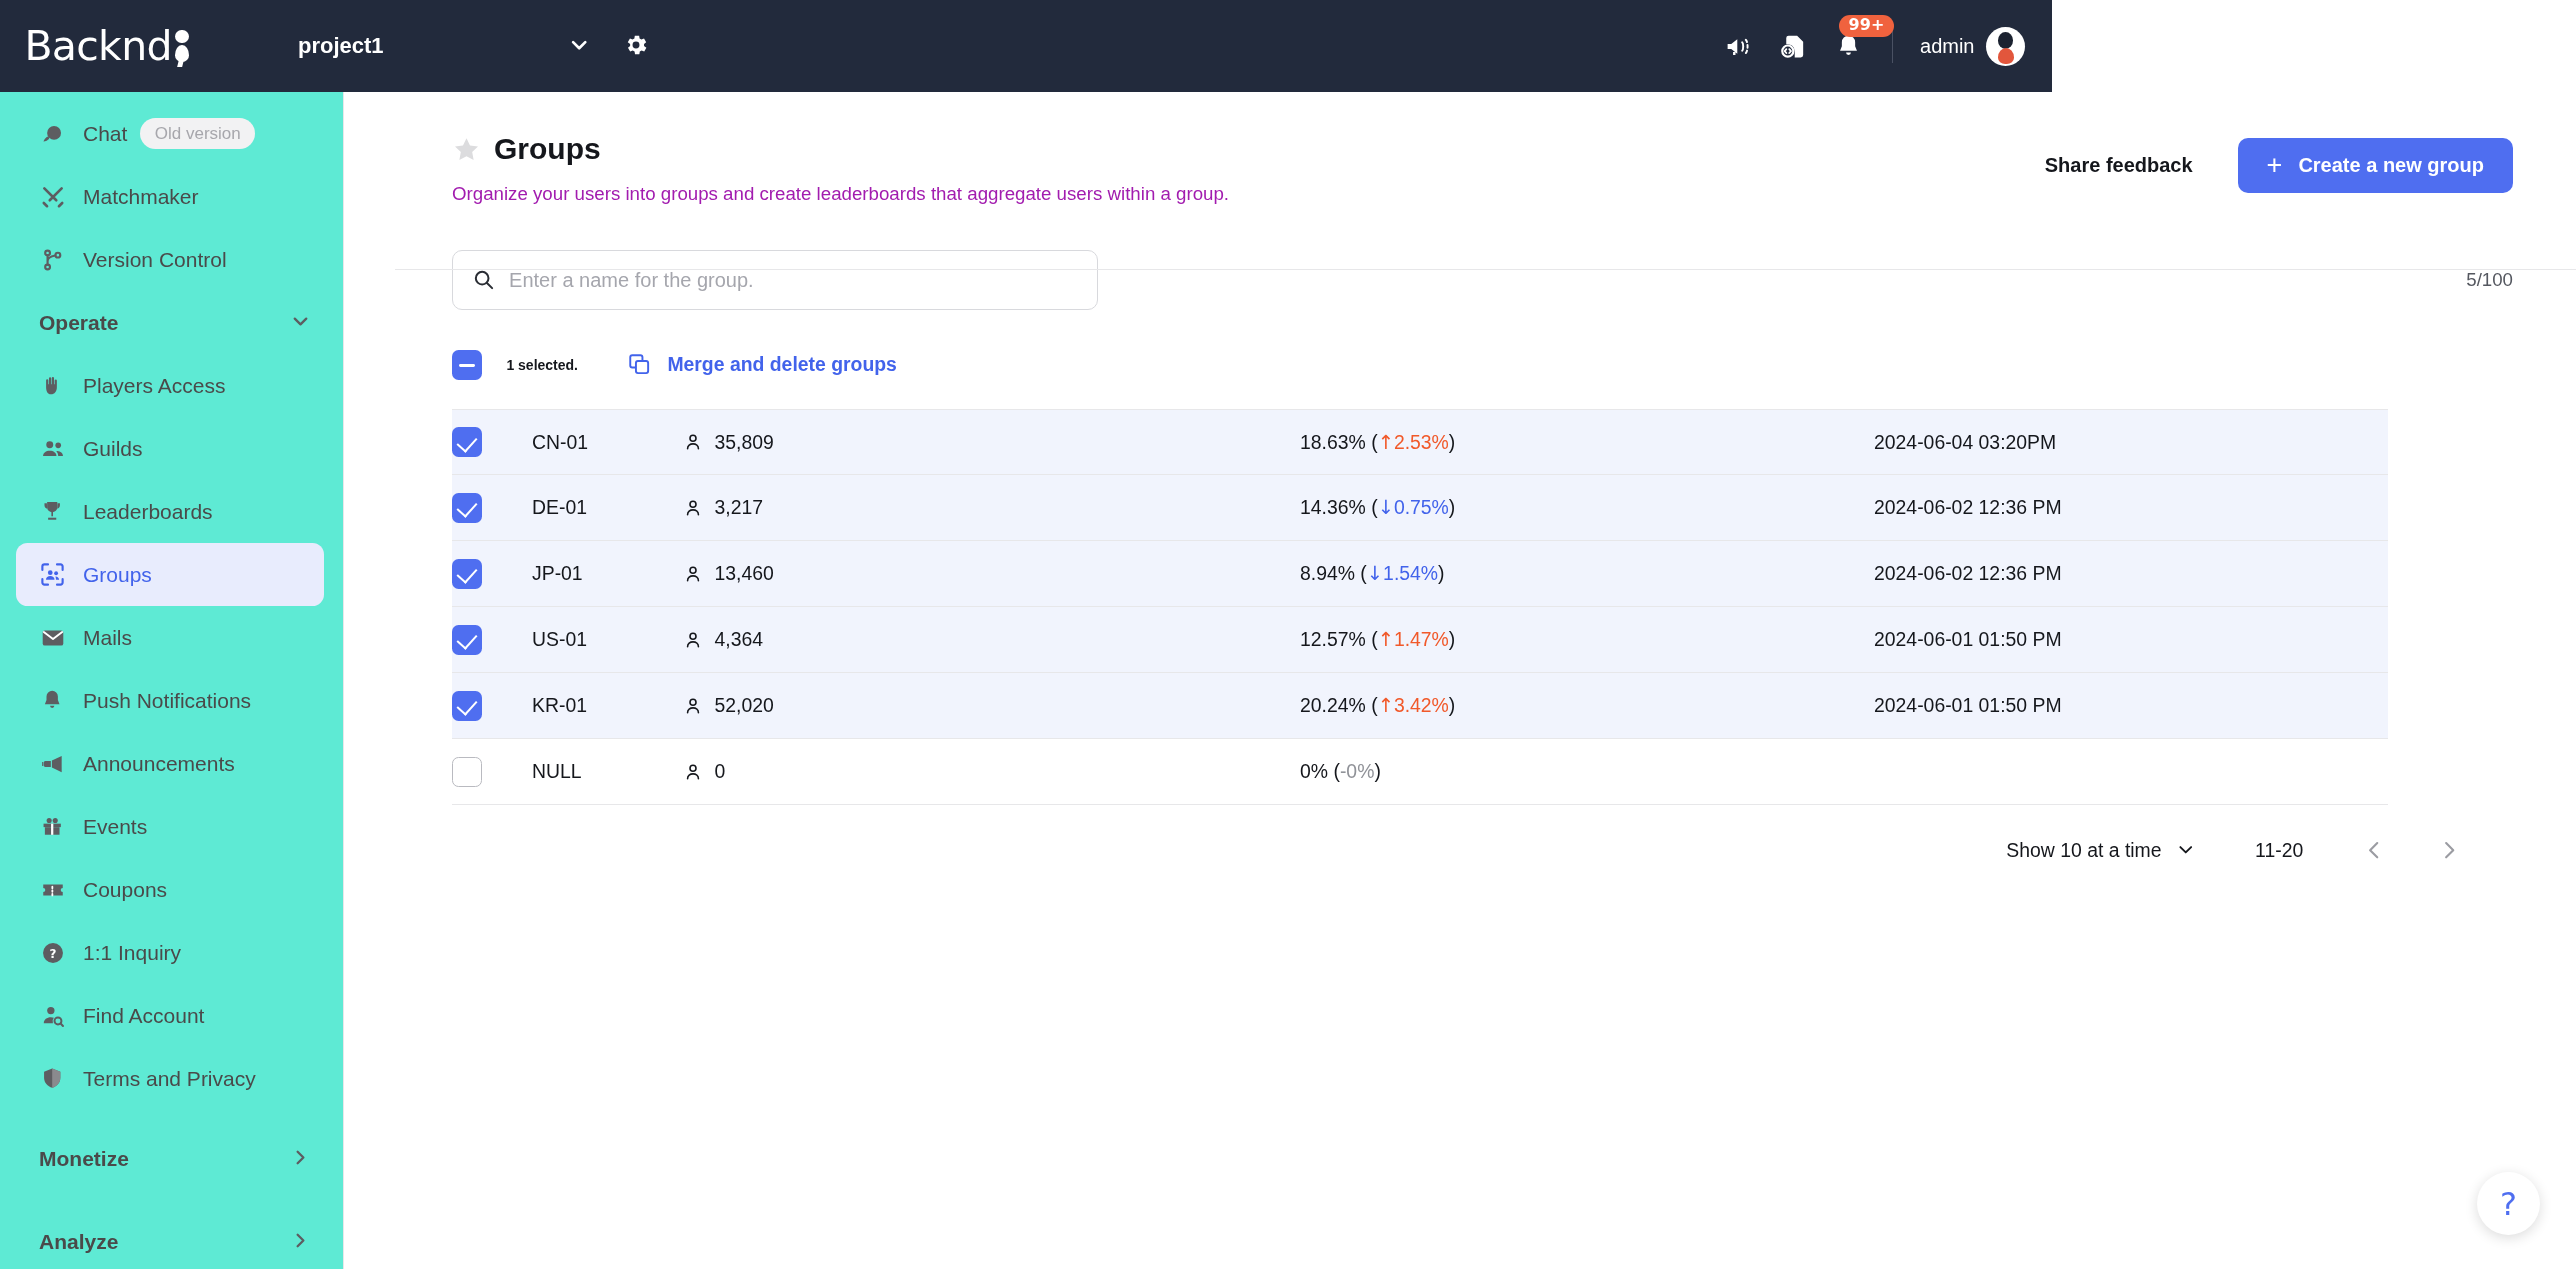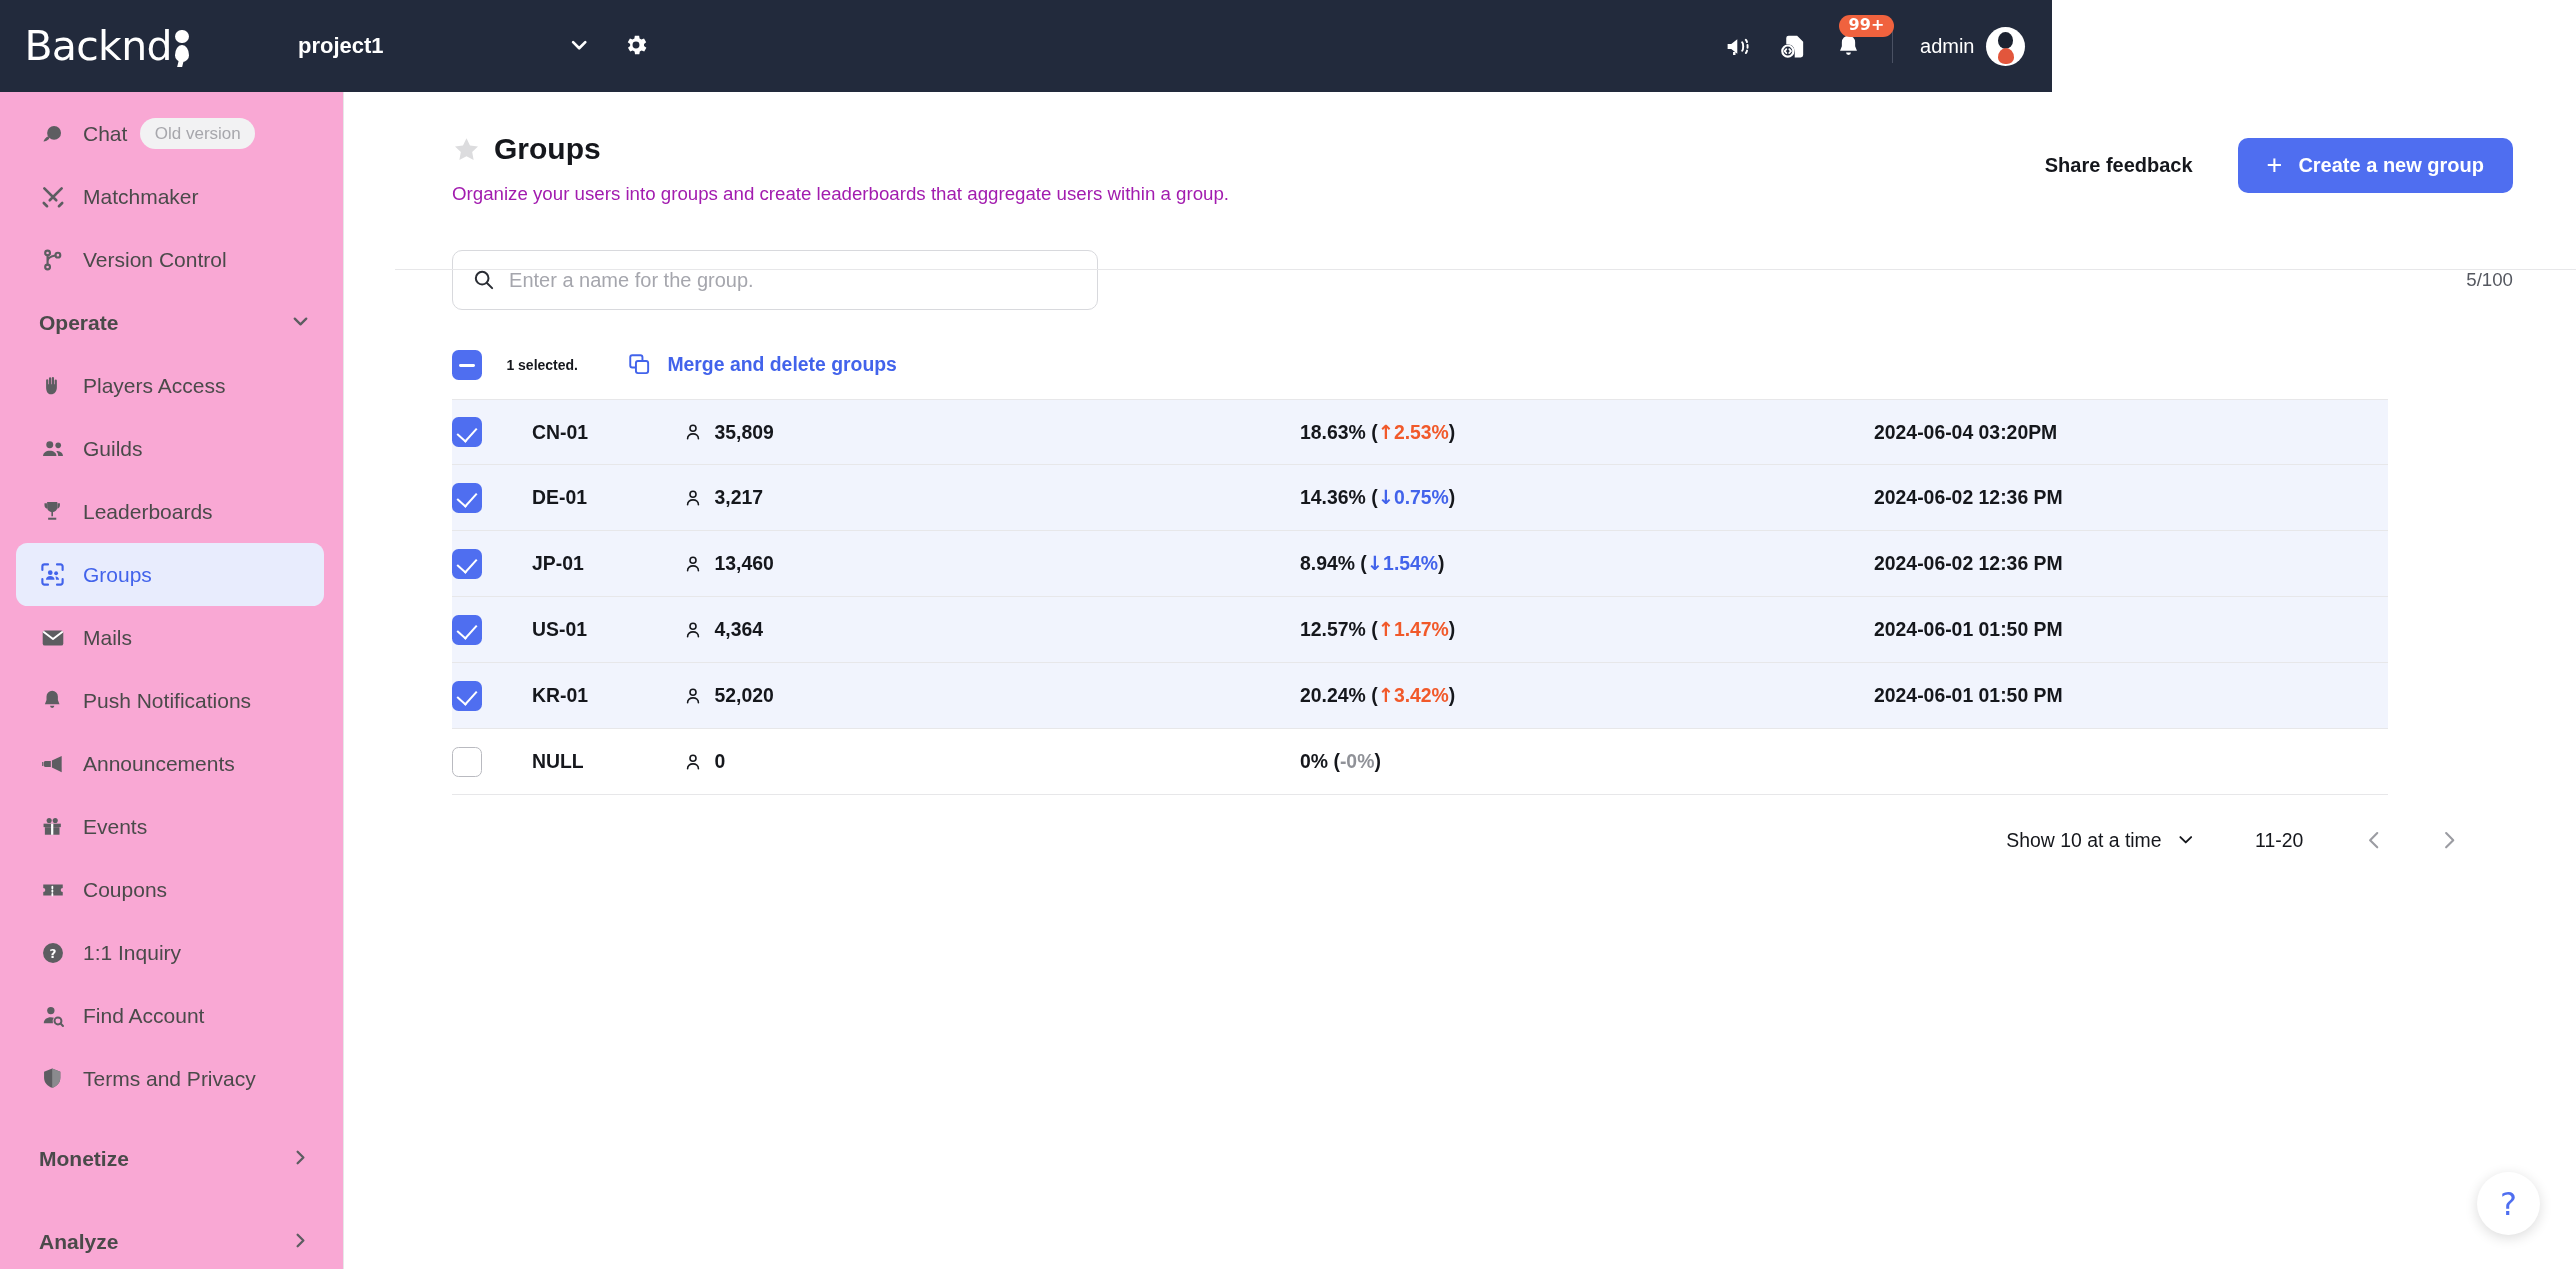--- a/index.html
+++ b/index.html
@@ -50,21 +50,21 @@
     margin-left: 11.5px; position: relative; cursor: pointer; overflow: hidden;
   }
   .avatar-head { position:absolute; left:12.2px; top:5.7px; width:15px; height:16.5px;
     border-radius:50%; background:#1b2230; }
   .avatar-body { position:absolute; left:11.5px; top:21.5px; width:16.5px; height:16px;
     background:#e2563c; border-radius: 50% 50% 45% 45% / 60% 60% 40% 40%; }
 
   
   .sidebar {
     position: absolute; left: 0; top: 92px; width: 344px; height: 1177px;
-    background: #f9a8d4; border-right: 1.4px solid #e7e7e9; overflow: hidden;
+    background: #5eead4; border-right: 1.4px solid #e7e7e9; overflow: hidden;
   }
   .nav-item {
     display: flex; align-items: center; height: 63px;
     margin: 0 18.7px 0 16px; padding-left: 67px; border-radius: 11.5px;
     cursor: pointer; position: relative;
   }
   .nav-item .nic { position: absolute; left: 21.5px; width: 30px; height: 30px;
     display:flex; align-items:center; justify-content:center; }
   .nav-label { font-size: 21px; color: #4a4a4a; }
   .nav-item.active { background: #e8ecfd; }
@@ -121,21 +121,21 @@
     border: solid #fff; border-width: 0 2.9px 2.9px 0; transform: rotate(42deg);
   }
   .cb-indet { background: #4f6ef0; position: relative; }
   .cb-indet::after { content:""; position:absolute; left:7.2px; top:13.6px; width:16px; height:3.6px; background:#fff; border-radius:1.4px; }
   .cb-empty { background: #fff; border: 1.4px solid #b9bac0; }
   .sel-text { font-size: 14px; color:#15171c; margin-left: 24.4px; font-weight: 700; }
   .merge-link { display:flex; align-items:center; margin-left: 49px; cursor:pointer; }
   .merge-text { font-size: 19.4px; color:#4263eb; font-weight:700; margin-left: 16px; }
 
   
-  .table { margin-top: 16px; width: 1936px; font-weight: bold; }
+  .table { margin-top: 26px; width: 1936px; }
   .trow {
     display: flex; align-items: center; height: 66px;
     border-bottom: 1.4px solid #e7e7e9; position: relative;
   }
   .trow.sel { background: #f1f4fd; }
   .trow.first { border-top: 1.4px solid #e7e7e9; }
   .c-check { width: 80px; display: flex; align-items: center; padding-left: 0px; }
   .c-name { width: 151px; font-size: 19.4px; color: #15171c; }
   .c-users { width: 617px; display:flex; align-items:center; font-size: 19.4px; color:#15171c; }
   .c-users .uic { margin-right: 11.5px; display:flex; }

